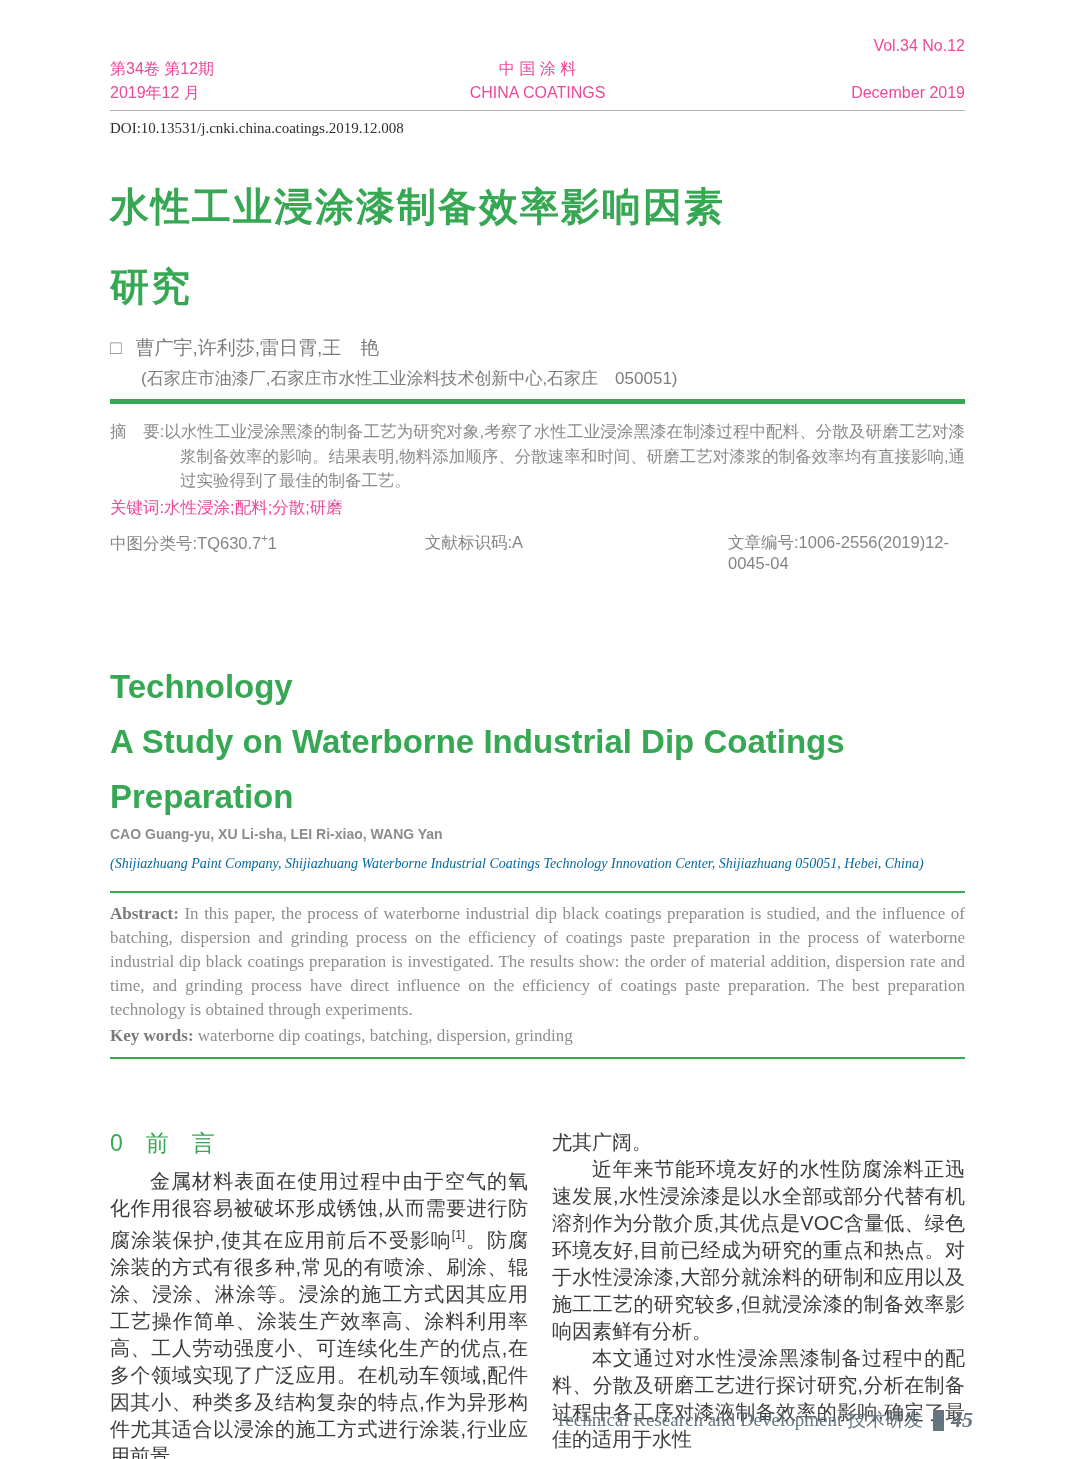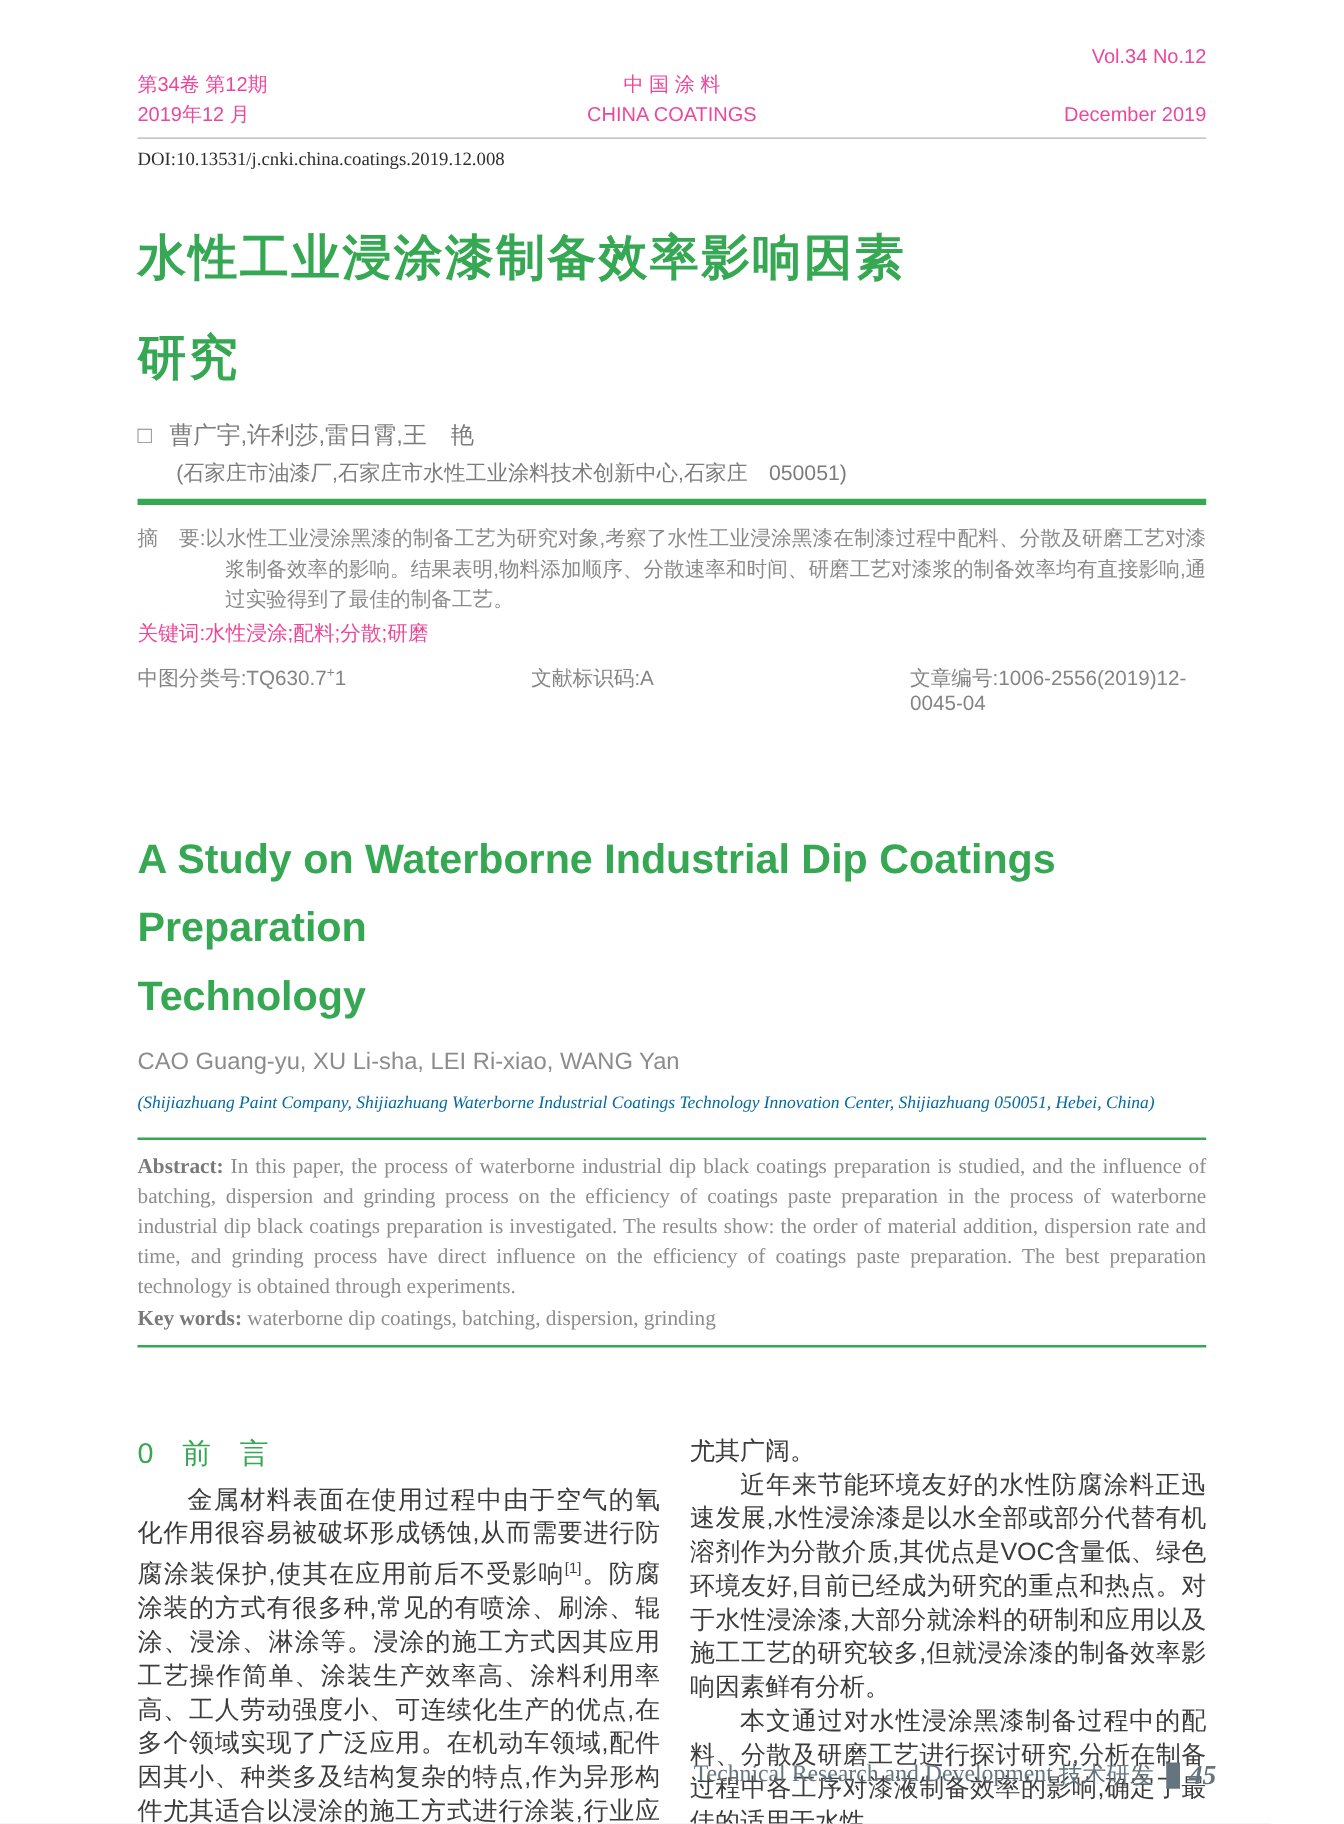--- a/index.html
+++ b/index.html
@@ -46,21 +46,21 @@
   .meta-row { display:flex; margin-top:13px; color:#858585; font-size:16.5px; }
   .meta-row .m1 { flex:0 0 315px; }
   .meta-row .m2 { flex:0 0 255px; }
   .meta-row .m3 { flex:1;margin-left:48px; }
   sup { font-size:11px; }
   
   .en-title {
     margin-top:86px; color:var(--accent);
     font-size:33px; font-weight:bold; line-height:55px;
   }
-  .en-authors { margin-top:15px; color:#8c8c8c; font-size:19px; }
+  .en-authors { margin-top:2px; color:#8c8c8c; font-size:14px;font-weight:bold; }
   .en-affil {
     margin-top:8px; color:#0369a1; font-size:14px; line-height:28px;
     font-style:italic; font-family:"Liberation Serif","DejaVu Serif",serif;
     text-align:justify;
   }
   .rule-en-top { margin-top:13px; }
   .abs-en {
     margin-top:9px; color:#8d8d8d; font-size:17px; line-height:24px;
     font-family:"Liberation Serif","DejaVu Serif",serif; text-align:justify;
   }
@@ -130,22 +130,22 @@
   <div class="kw-cn">
     <span>关键词:</span><span>水性浸涂;配料;分散;研磨</span>
   </div>
   <div class="meta-row">
     <span class="m1"><span>中图分类号:</span><span>TQ630.7</span><sup>+</sup><span>1</span></span>
     <span class="m2"><span>文献标识码:</span><span>A</span></span>
     <span class="m3"><span>文章编号:</span><span>1006-2556(2019)12-0045-04</span></span>
   </div>
 
   <div class="en-title">
+    <div>Technology</div>
     <div>A Study on Waterborne Industrial Dip Coatings Preparation</div>
-    <div>Technology</div>
   </div>
   <div class="en-authors">CAO Guang-yu, XU Li-sha, LEI Ri-xiao, WANG Yan</div>
   <div class="en-affil">(Shijiazhuang Paint Company, Shijiazhuang Waterborne Industrial Coatings Technology Innovation Center, Shijiazhuang 050051, Hebei, China)</div>
   <div class="rule-thin rule-en-top"></div>
 
   <div class="abs-en">
     <b>Abstract:</b><span> In this paper, the process of waterborne industrial dip black coatings preparation is studied, and the influence of batching, dispersion and grinding process on the efficiency of coatings paste preparation in the process of waterborne industrial dip black coatings preparation is investigated. The results show: the order of material addition, dispersion rate and time, and grinding process have direct influence on the efficiency of coatings paste preparation. The best preparation technology is obtained through experiments.</span>
   </div>
   <div class="kw-en">
     <b>Key words:</b><span> waterborne dip coatings, batching, dispersion, grinding</span>

